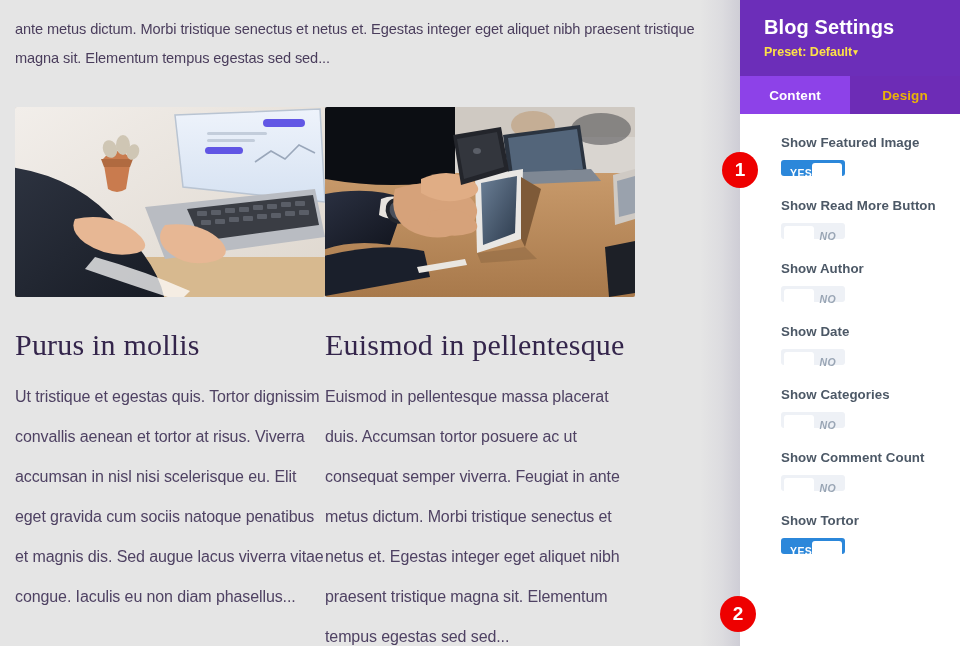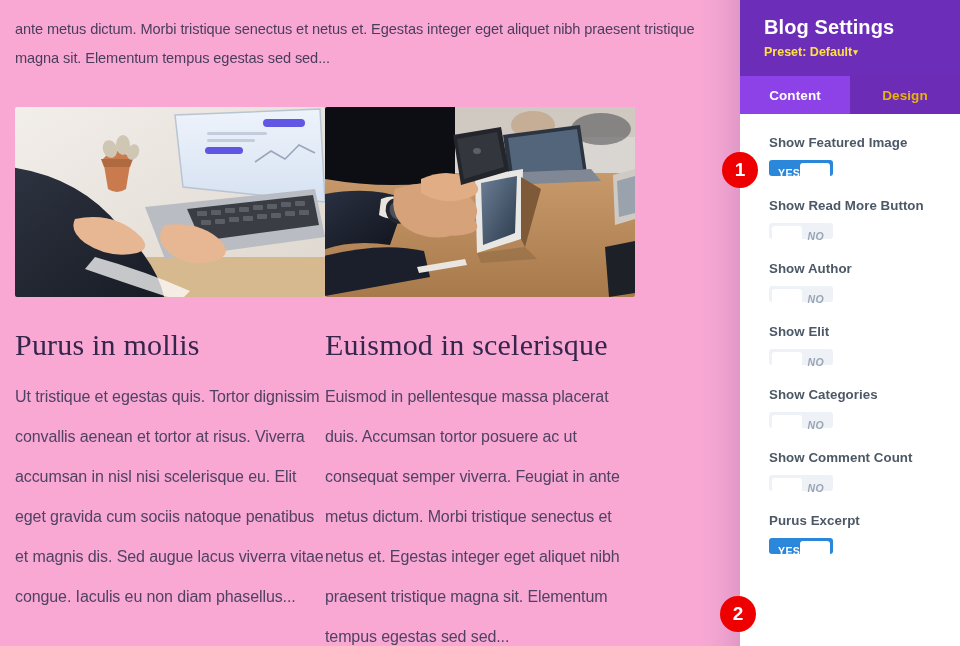--- a/index.html
+++ b/index.html
@@ -13,21 +13,21 @@
     background: #faf7fd;
     font-family: "Liberation Sans", sans-serif;
     position: relative;
   }
 
   
   #preview {
     position: absolute;
     left: 0; top: 0;
     width: 740px; height: 646px;
-    background: #f9a8d4;
+    background: #e5e5e5;
     overflow: hidden;
   }
 
   .intro-para {
     position: absolute;
     left: 15px; top: 0px;
     width: 690px;
     font-family: "Liberation Sans", sans-serif;
     font-size: 14.6px;
     line-height: 29px;
@@ -131,21 +131,21 @@
     justify-content: center;
     cursor: pointer;
     letter-spacing: 0.1px;
   }
   .panel-tab.active {
     background: #8d42e8;
     color: #ffffff;
   }
 
   .panel-body {
-    padding: 20px 0 0 0;
+    padding: 20px 0 0 12px;
   }
 
   .setting-row {
     padding: 0 0 0 29px;
     margin-bottom: 21px;
     position: relative;
   }
   .setting-label {
     font-size: 13.3px;
     font-weight: bold;
@@ -344,21 +344,21 @@
 
           <path d="M106 104 q30 -6 44 10 q6 8 -4 12 q-26 8 -44 -8 z" fill="#d6a27a"></path>
 
           <polygon points="92,160 140,152 142,158 94,166" fill="#e9e6e1"></polygon>
 
           <polygon points="288,68 310,62 310,112 290,118" fill="#cfcac4"></polygon>
           <polygon points="292,74 310,69 310,106 294,110" fill="#9aa2ad"></polygon>
           <polygon points="280,140 310,134 310,186 284,190" fill="#1d2027"></polygon>
         </svg>
       </div>
-      <h2 class="post-title">Euismod in scelerisque</h2>
+      <h2 class="post-title">Euismod in pellentesque</h2>
       <p class="post-body">Euismod in pellentesque massa placerat duis. Accumsan tortor posuere ac ut consequat semper viverra. Feugiat in ante metus dictum. Morbi tristique senectus et netus et. Egestas integer eget aliquet nibh praesent tristique magna sit. Elementum tempus egestas sed sed...</p>
     </article>
 
   </div>
 </div>
 
 <div id="panel-shadow"></div>
 
 <aside id="panel">
 
@@ -394,21 +394,21 @@
 
     <div class="setting-row">
       <div class="setting-label">Show Author</div>
       <div class="toggle off">
         <span class="knob"></span>
         <span class="t-text">NO</span>
       </div>
     </div>
 
     <div class="setting-row">
-      <div class="setting-label">Show Elit</div>
+      <div class="setting-label">Show Date</div>
       <div class="toggle off">
         <span class="knob"></span>
         <span class="t-text">NO</span>
       </div>
     </div>
 
     <div class="setting-row">
       <div class="setting-label">Show Categories</div>
       <div class="toggle off">
         <span class="knob"></span>
@@ -418,21 +418,21 @@
 
     <div class="setting-row">
       <div class="setting-label">Show Comment Count</div>
       <div class="toggle off">
         <span class="knob"></span>
         <span class="t-text">NO</span>
       </div>
     </div>
 
     <div class="setting-row">
-      <div class="setting-label">Purus Excerpt</div>
+      <div class="setting-label">Show Tortor</div>
       <div class="toggle on">
         <span class="t-text">YES</span>
         <span class="knob"></span>
       </div>
     </div>
 
   </div>
 </aside>
 
 <div class="step-badge" id="badge-1">1</div>

